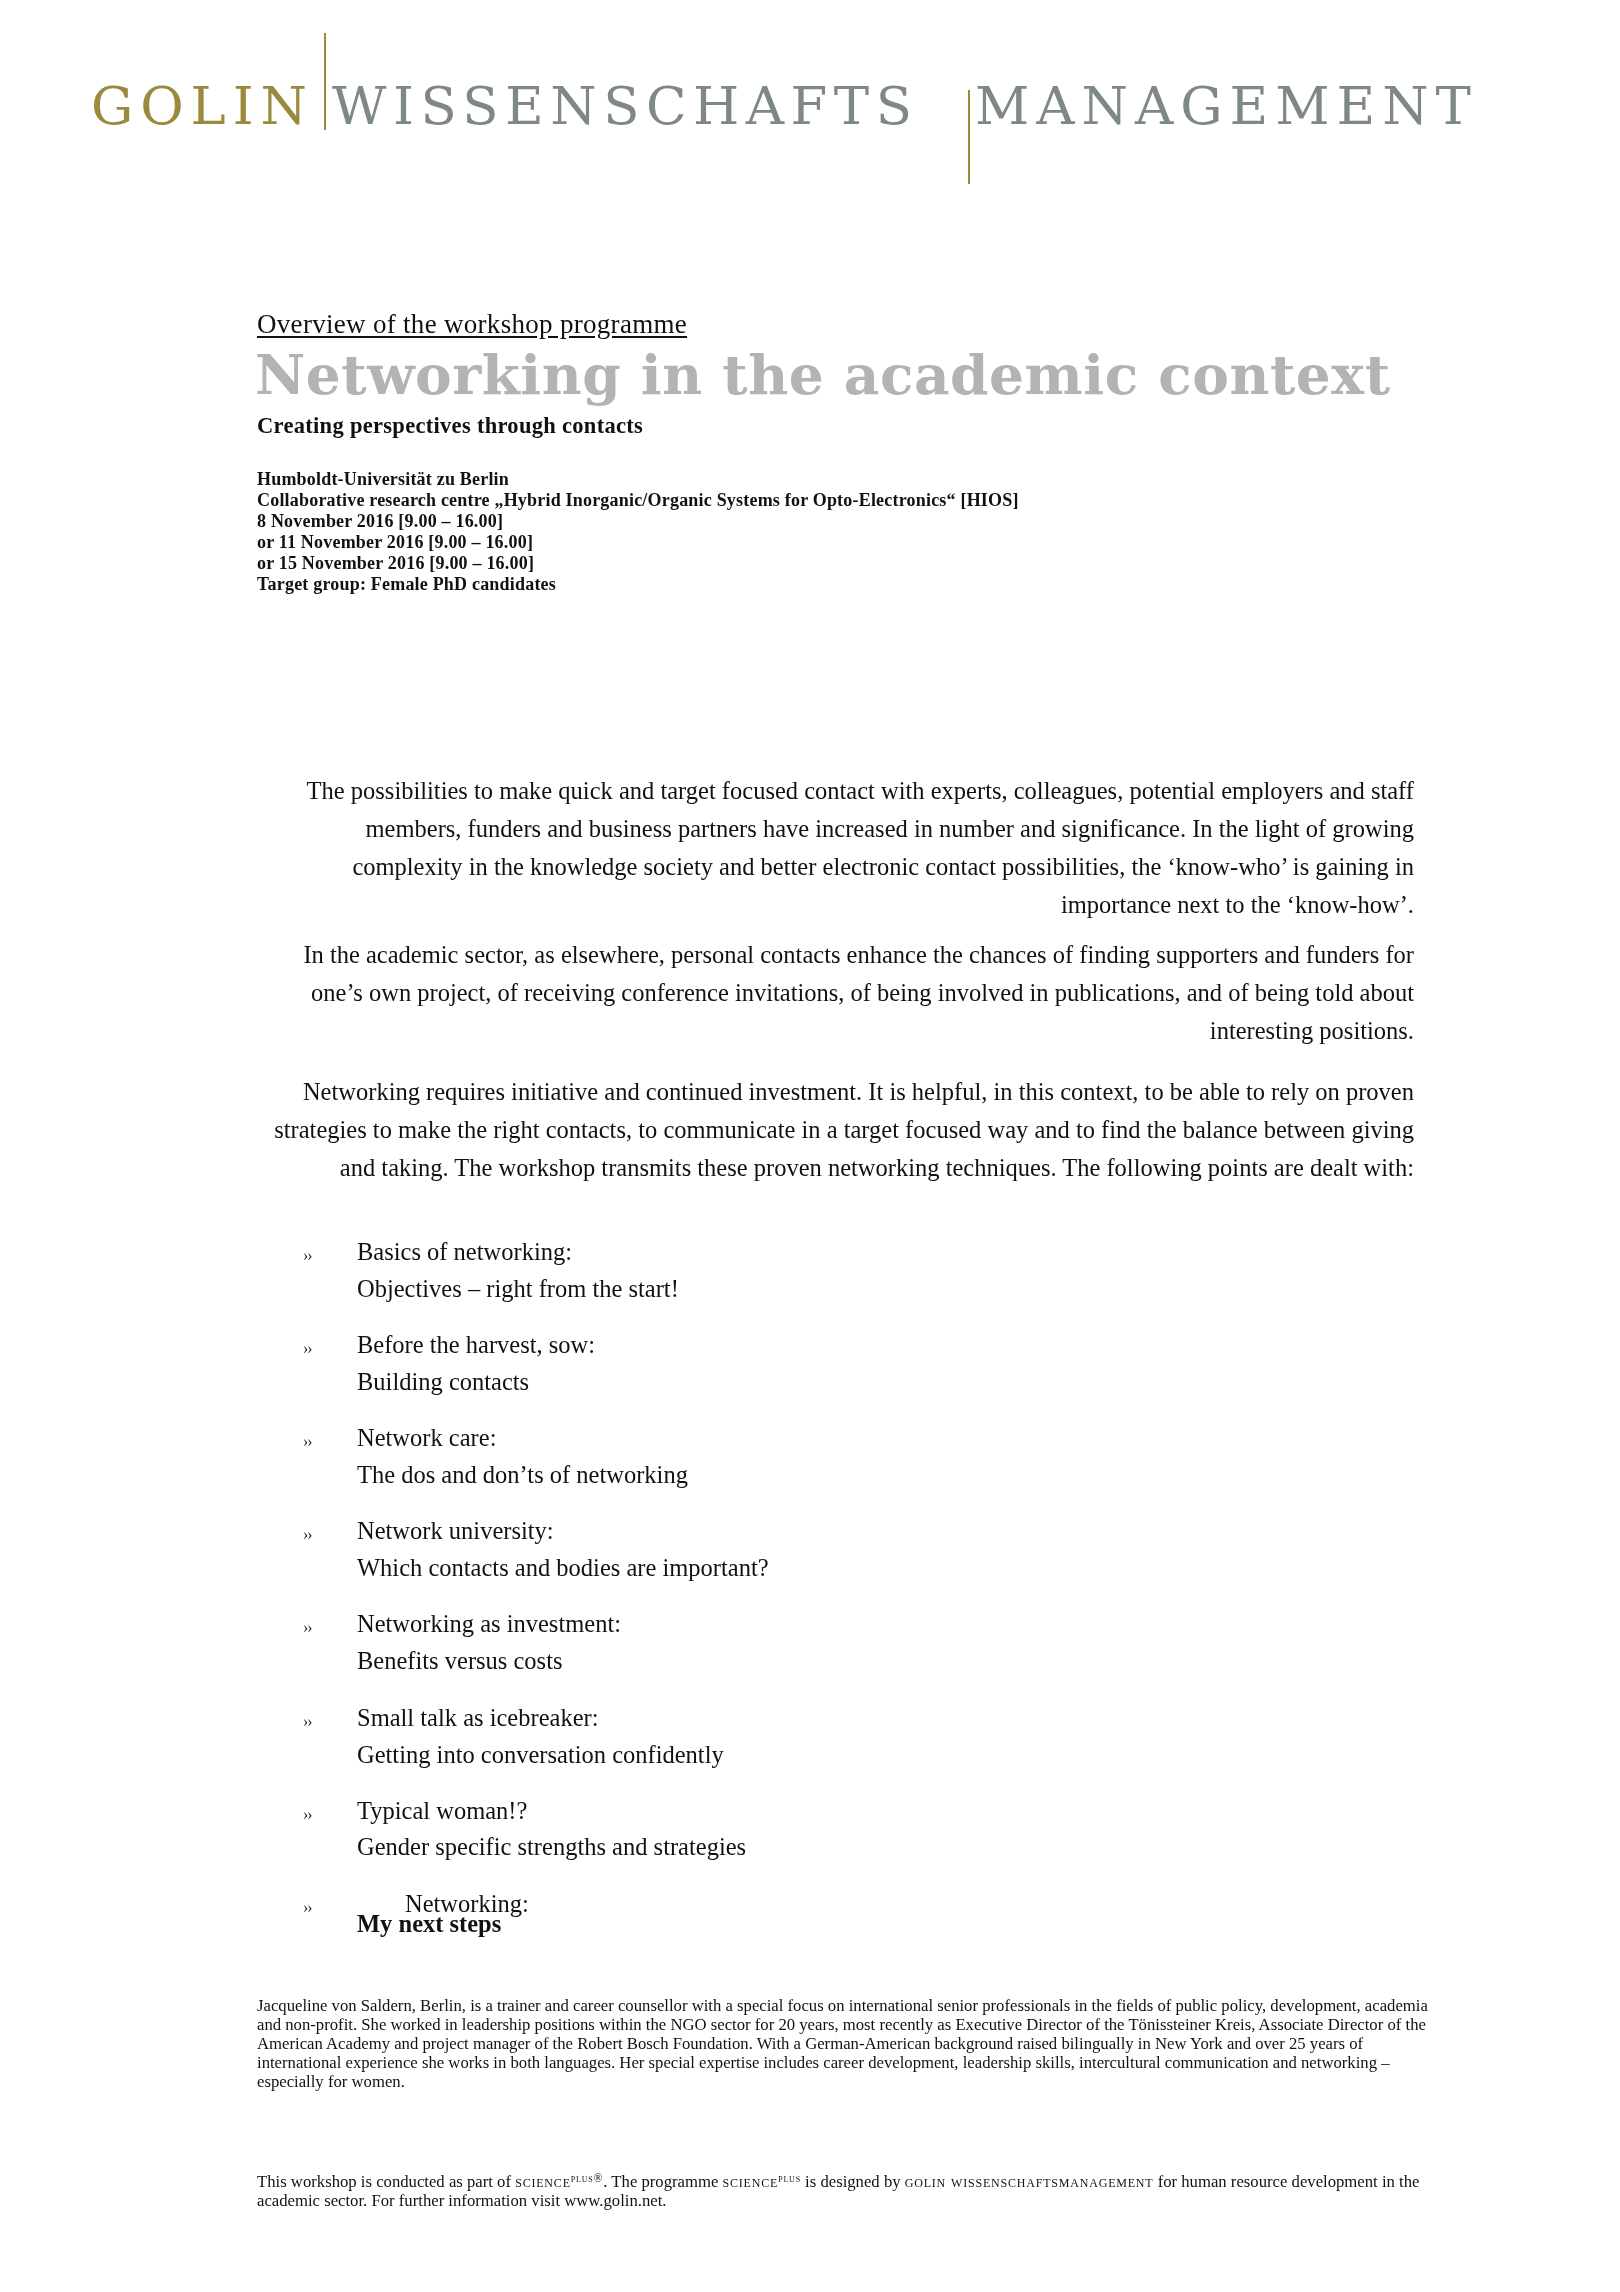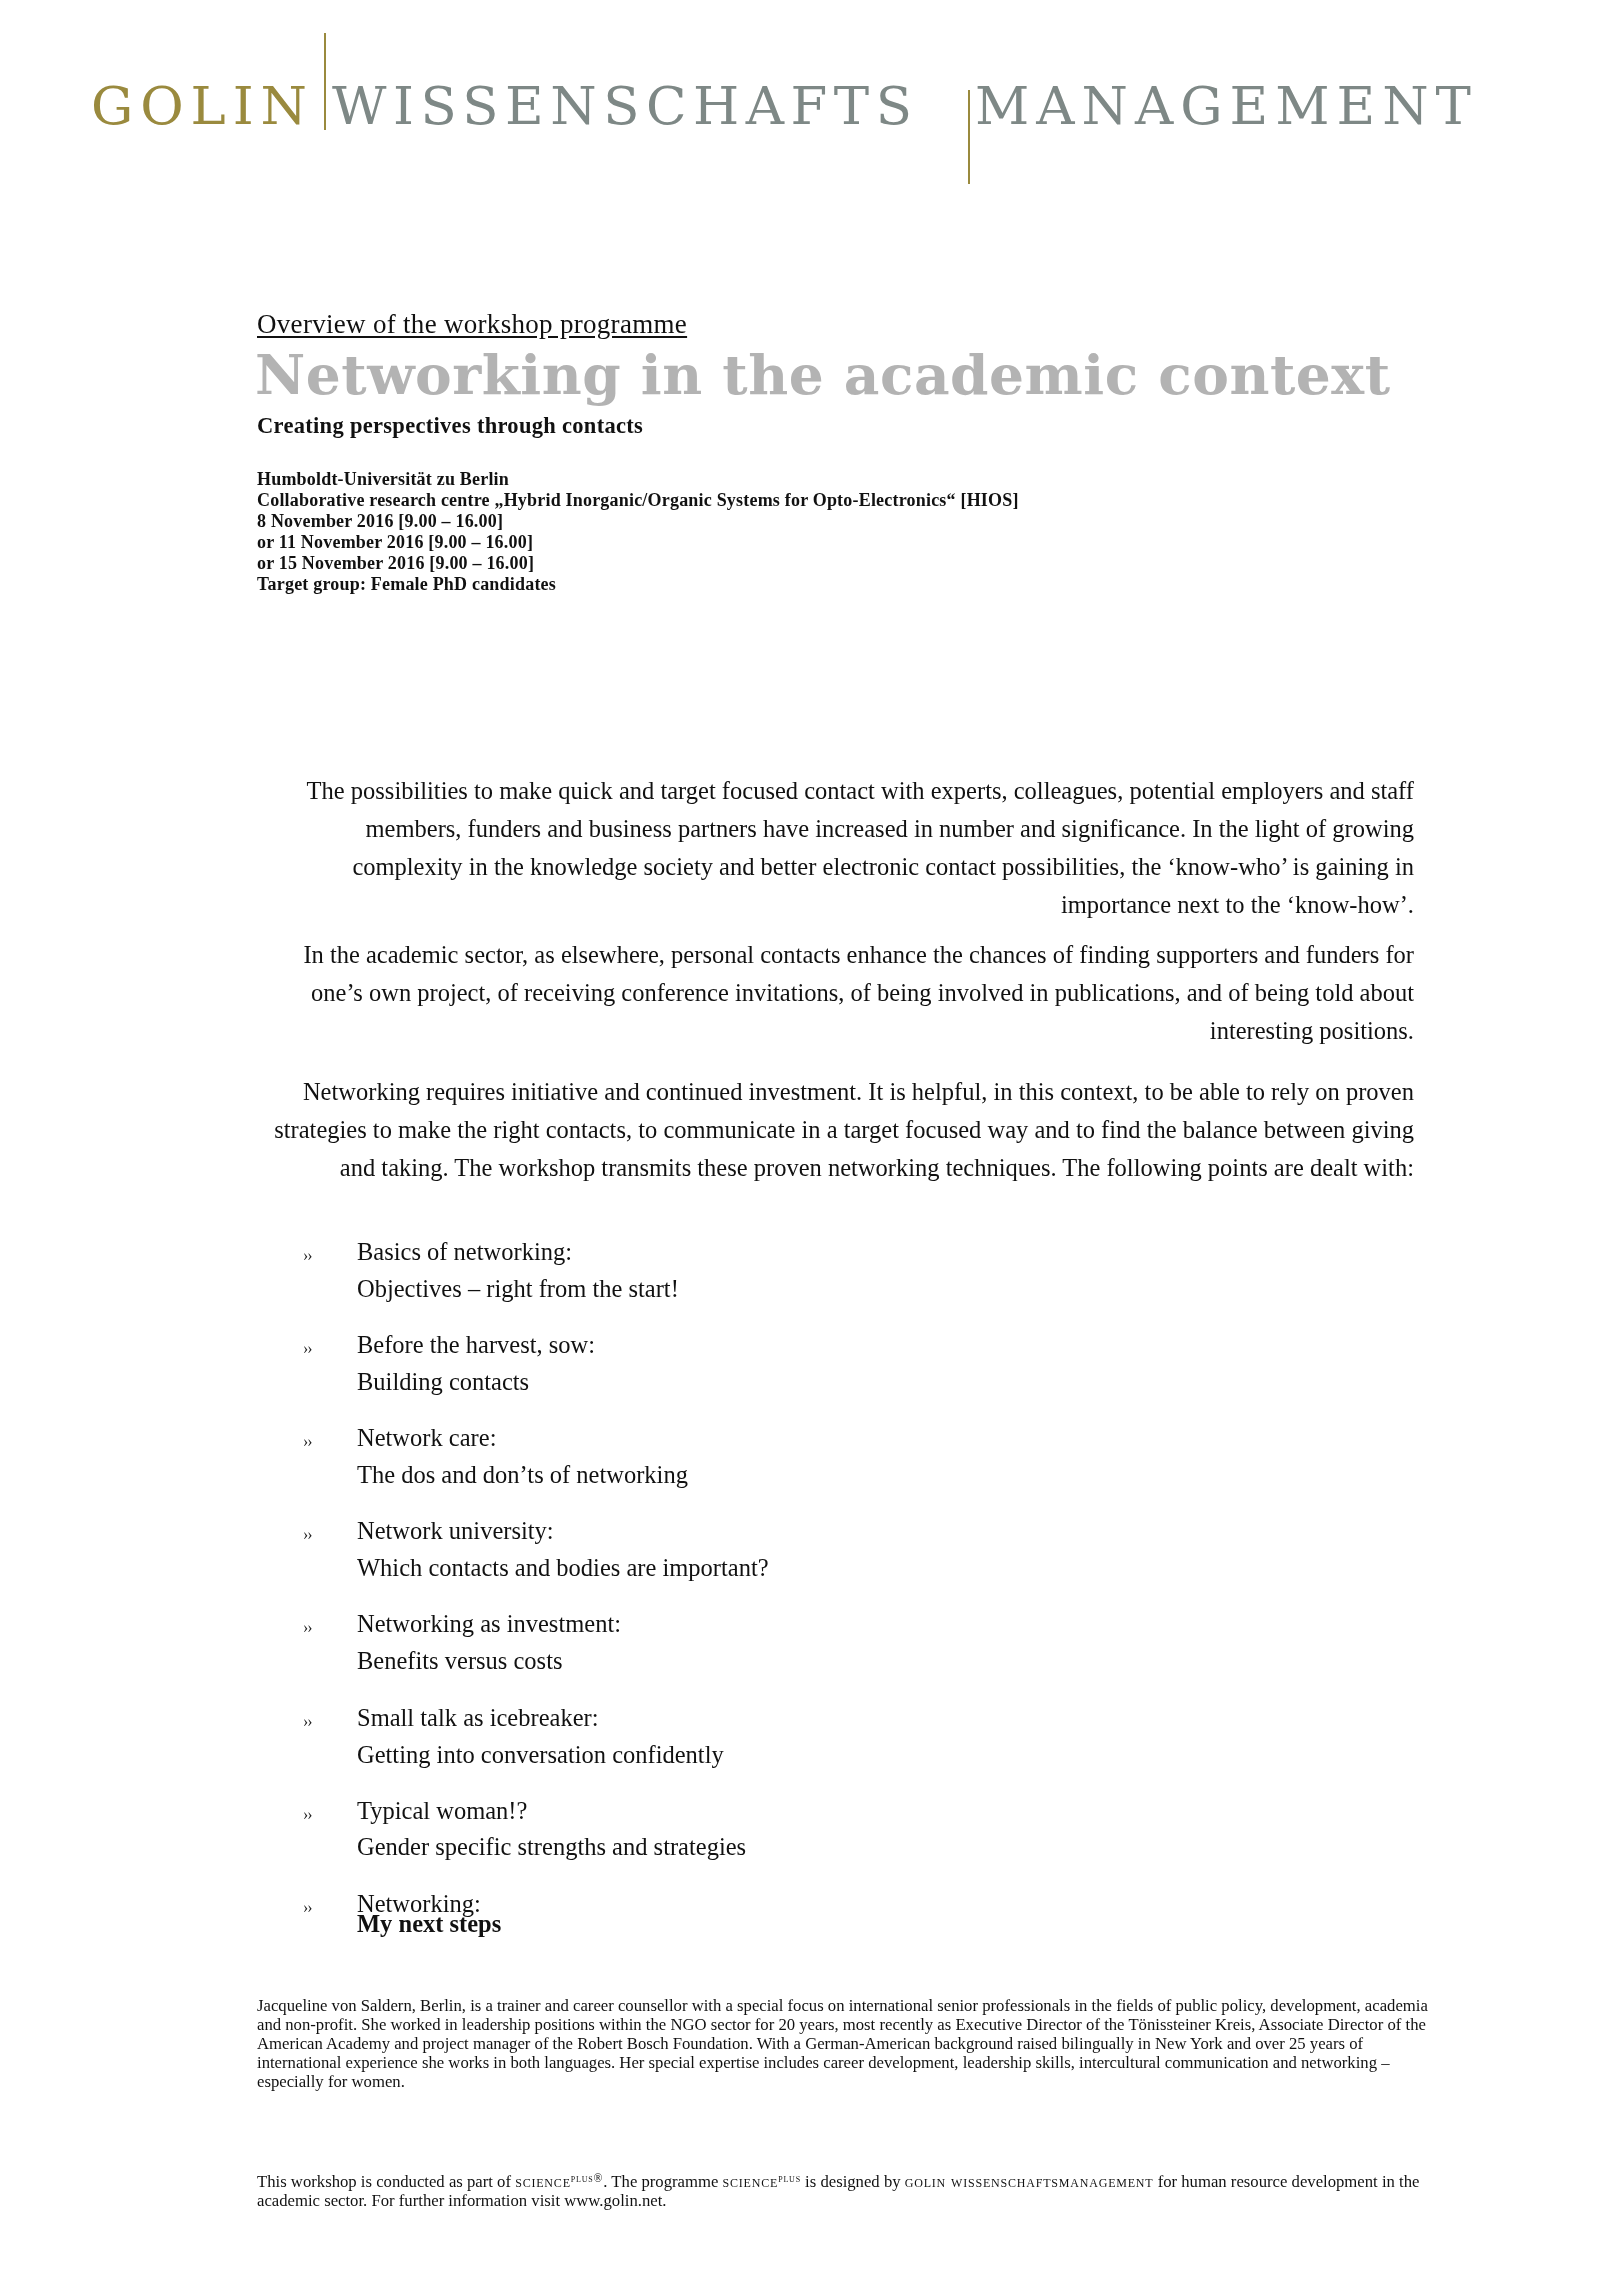--- a/index.html
+++ b/index.html
@@ -112,21 +112,21 @@
     <span class="line" style="top:-9.8px;text-align:right;">Small talk as icebreaker:</span>
     <span class="line" style="top:27.4px;">Getting into conversation confidently</span>
   </div>
   <div class="item" style="top:559px;">
     <span class="bullet">››</span>
     <span class="line" style="top:-9.8px;">Typical woman!?</span>
     <span class="line" style="top:26px;">Gender specific strengths and strategies</span>
   </div>
   <div class="item" style="top:652px;">
     <span class="bullet">››</span>
-    <span class="line" style="top:-9.8px;">Networking:</span>
+    <span class="line" style="top:-9.8px;margin-left:48px;">Networking:</span>
     <span class="line" style="top:10px;font-weight:bold;">My next steps</span>
   </div>
 </div>
 
 <div class="abs bio">Jacqueline von Saldern, Berlin, is a trainer and career counsellor with a special focus on international senior professionals in the fields of public policy, development, academia and non-profit. She worked in leadership positions within the NGO sector for 20 years, most recently as Executive Director of the Tönissteiner Kreis, Associate Director of the American Academy and project manager of the Robert Bosch Foundation. With a German-American background raised bilingually in New York and over 25 years of international experience she works in both languages. Her special expertise includes career development, leadership skills, intercultural communication and networking – especially for women.</div>
 
 <div class="abs footer"><span>This workshop is conducted as part of </span><span class="smallcaps">SCIENCE</span><span class="sup smallcaps">PLUS®</span><span>. The programme </span><span class="smallcaps">SCIENCE</span><span class="sup smallcaps">PLUS</span><span> is designed by </span><span class="smallcaps">GOLIN WISSENSCHAFTSMANAGEMENT</span><span> for human resource development in the academic sector. For further information visit </span><span>www.golin.net</span><span>.</span></div>
 
 
 </body></html>

